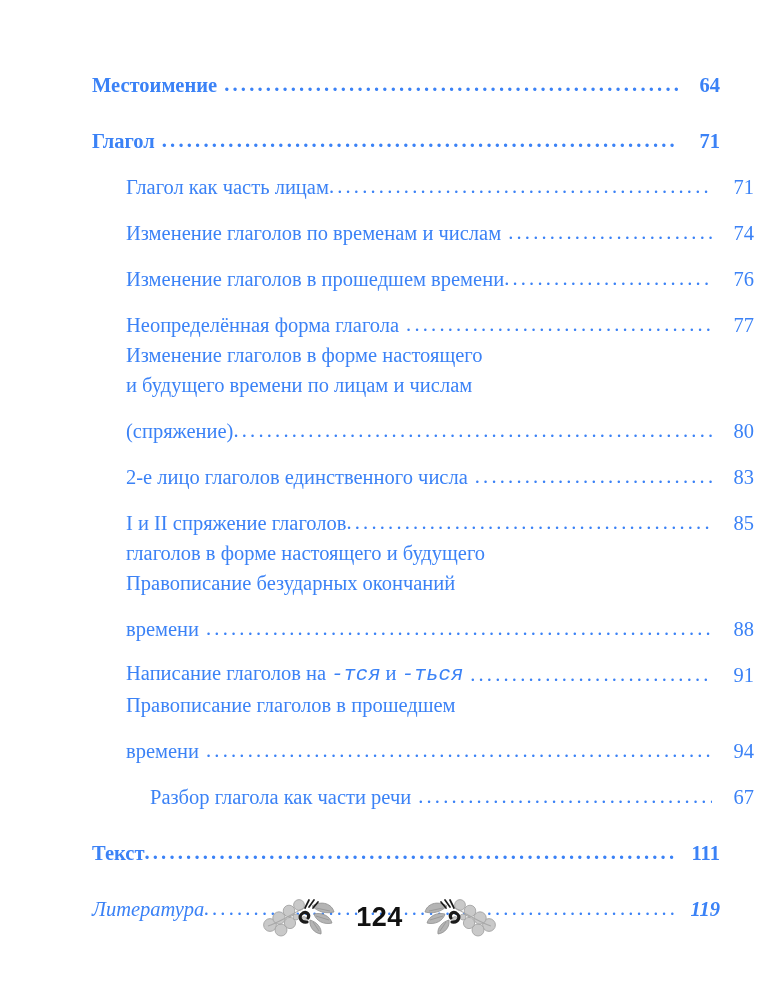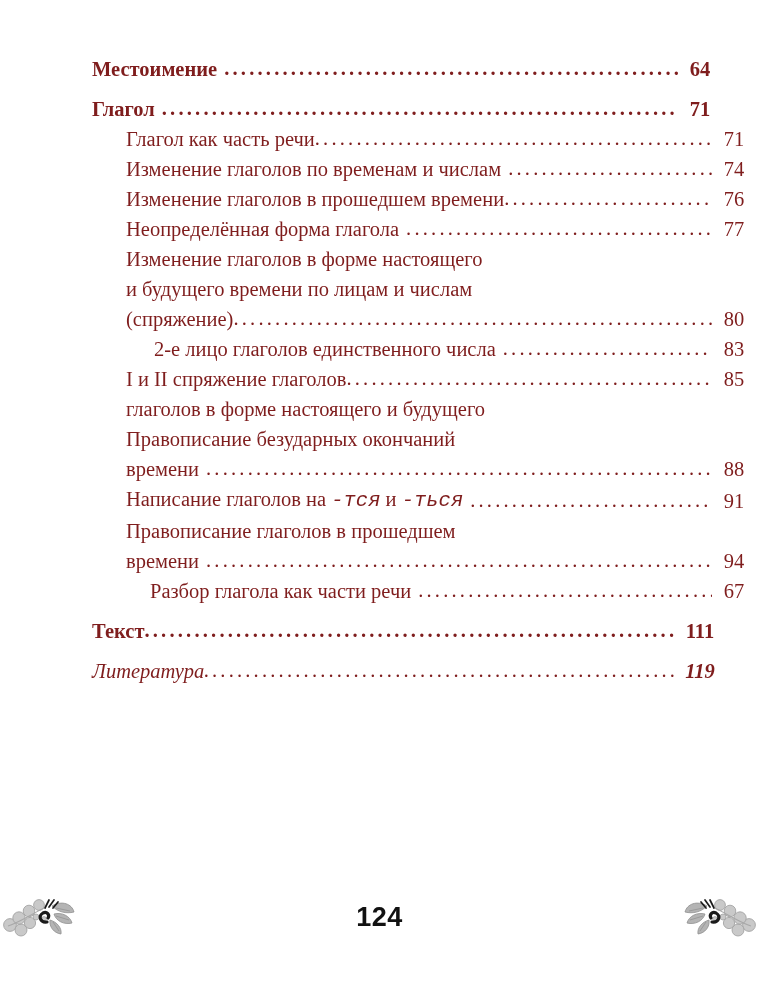--- a/index.html
+++ b/index.html
@@ -21,21 +21,21 @@
     left: 92px;
     top: 54px;
     width: 628px;
   }
 
   .entry {
     display: block;
     width: 100%;
     font-size: 20.5px;
     line-height: 30px;
-    color: #7f1d1d;
+    color: #3b82f6;
   }
 
   
   .entry.level1 {
     font-weight: bold;
     margin-top: 10px;
   }
   .entry.level1:first-child {
     margin-top: 0;
   }
@@ -80,24 +80,25 @@
     content: "..........................................................................................................";
     display: block;
     position: absolute;
     left: 0;
     bottom: 0;
     white-space: nowrap;
   }
 
   .pageno {
     flex: 0 0 auto;
-    text-align: center;
+    text-align: right;
     min-width: 40px;
     white-space: pre;
     padding-left: 2px;
+    margin-top: 16px;
   }
   .entry.level1 .pageno {
     font-weight: bold;
   }
   .entry.ital .pageno {
     font-style: italic;
   }
 
   
   .contline {
@@ -106,21 +107,21 @@
   }
 
   
   #footer {
     position: absolute;
     left: 0;
     right: 9px;
     top: 892px;
     display: flex;
     align-items: center;
-    justify-content: space-between;
+    justify-content: center;
     gap: 14px;
   }
   #footer .pnum {
     font-family: "Liberation Sans", "DejaVu Sans", sans-serif;
     font-size: 27px;
     font-weight: bold;
     color: #111111;
     letter-spacing: 0.5px;
     line-height: 1;
     padding: 0 4px;
@@ -147,21 +148,21 @@
     </div>
     <div class="entry level1">
       <div class="row">
         <span class="title" style="padding-right: 7px; text-align: right;">Глагол</span>
         <span class="leader"></span>
         <span class="pageno">71</span>
       </div>
     </div>
     <div class="entry level2">
       <div class="row">
-        <span class="title">Глагол как часть речи</span>
+        <span class="title">Глагол как часть лицам</span>
         <span class="leader"></span>
         <span class="pageno">71</span>
       </div>
     </div>
     <div class="entry level2">
       <div class="row">
         <span class="title" style="padding-right: 7px;">Изменение глаголов по временам и числам</span>
         <span class="leader"></span>
         <span class="pageno">74</span>
       </div>
@@ -184,21 +185,21 @@
       <span class="contline">Изменение глаголов в форме настоящего</span>
       <span class="contline">и будущего времени по лицам и числам</span>
       <div class="row">
         <span class="title">(спряжение)</span>
         <span class="leader"></span>
         <span class="pageno">80</span>
       </div>
     </div>
     <div class="entry level2">
       <div class="row">
-        <span class="title" style="padding-right: 7px; margin-left: 28px;">2-е лицо глаголов единственного числа</span>
+        <span class="title" style="padding-right: 7px;">2-е лицо глаголов единственного числа</span>
         <span class="leader"></span>
         <span class="pageno">83</span>
       </div>
     </div>
     <div class="entry level2">
       <div class="row">
         <span class="title">I и II спряжение глаголов</span>
         <span class="leader"></span>
         <span class="pageno">85</span>
       </div>

